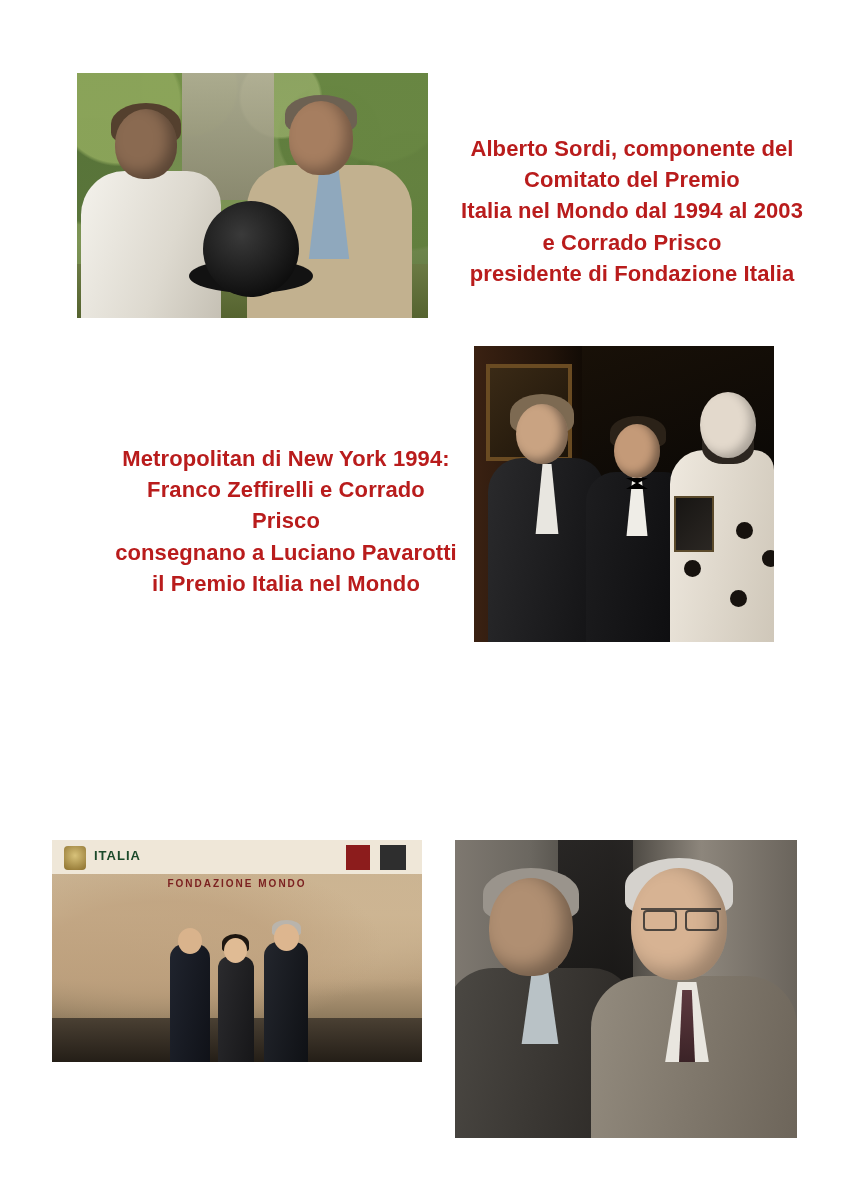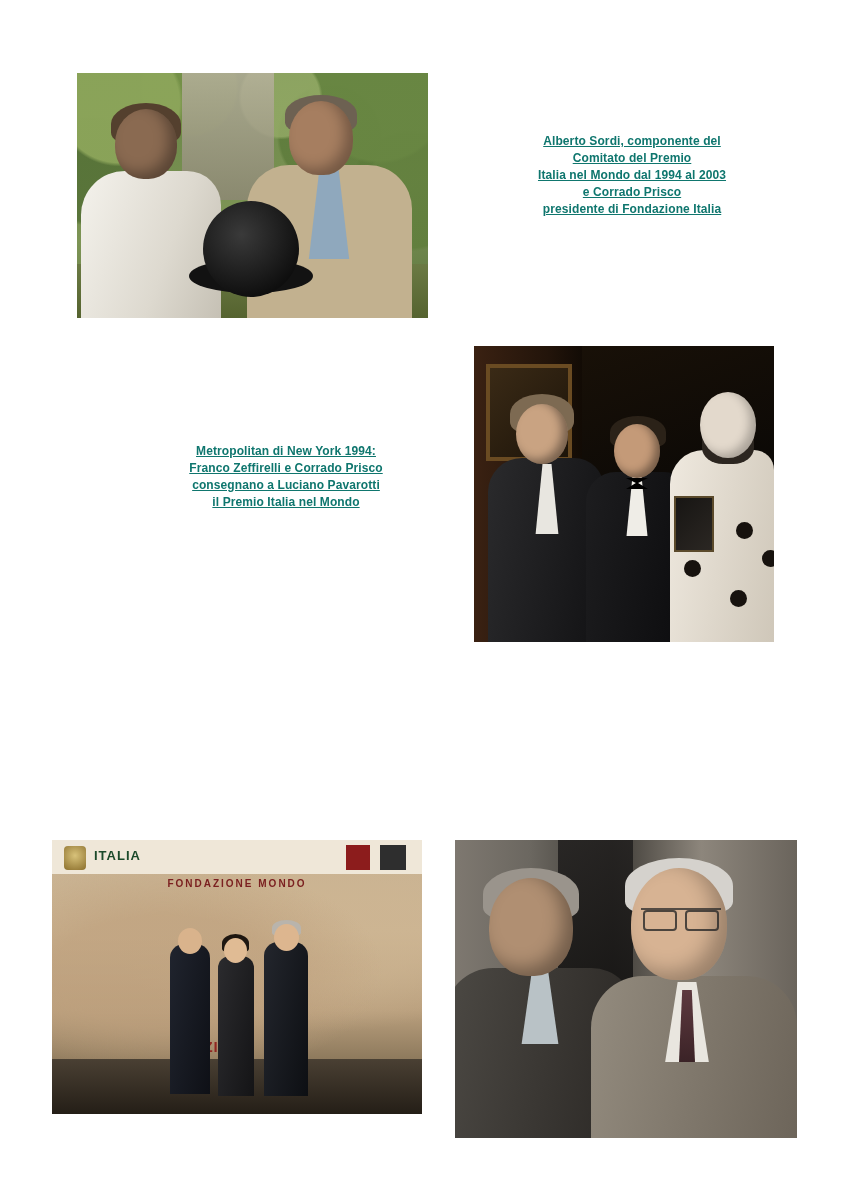--- a/index.html
+++ b/index.html
@@ -27,27 +27,26 @@
   
   .photo {
     position: absolute;
     overflow: hidden;
     background: #2b2b2b;
   }
 
   
   .caption {
     position: absolute;
-    font-size: 12px;
+    font-size: 22px;
     line-height: 1.42;
     font-weight: bold;
-    color: #0f766e;
+    color: #b91c1c;
     white-space: pre-line;
     letter-spacing: 0.1px;
-    text-decoration: underline;
   }
   .caption.center { text-align: center; }
 
   
   #photo-sordi-prisco {
     left: 77px; top: 73px; width: 351px; height: 245px;
     background: linear-gradient(170deg, #5d7a3f 0%, #6f8a4b 25%, #7d9455 55%, #5c7540 100%);
   }
   #photo-sordi-prisco .foliage {
     position: absolute; inset: 0;
@@ -202,21 +201,21 @@
     background: #17120e;
   }
   #photo-pavarotti .plaque {
     position: absolute; left: 200px; top: 150px; width: 36px; height: 52px;
     background: linear-gradient(135deg, #171513, #2b2723);
     border: 2px solid #5b4a2b;
   }
 
   
   #photo-mosca {
-    left: 52px; top: 840px; width: 370px; height: 274px;
+    left: 52px; top: 840px; width: 370px; height: 222px;
     background: #1a1a1a;
   }
   #photo-mosca .backdrop {
     position: absolute; left: 0; top: 0; width: 100%; height: 80%;
     background: linear-gradient(180deg, #c8b292 0%, #cdb694 42%, #b99f7d 78%, #8e7a5d 100%);
   }
   #photo-mosca .backdrop-texture {
     position: absolute; left: 0; top: 0; width: 100%; height: 80%;
     background:
       radial-gradient(ellipse at 30% 60%, rgba(190,160,125,.7) 0 30%, rgba(0,0,0,0) 60%),

